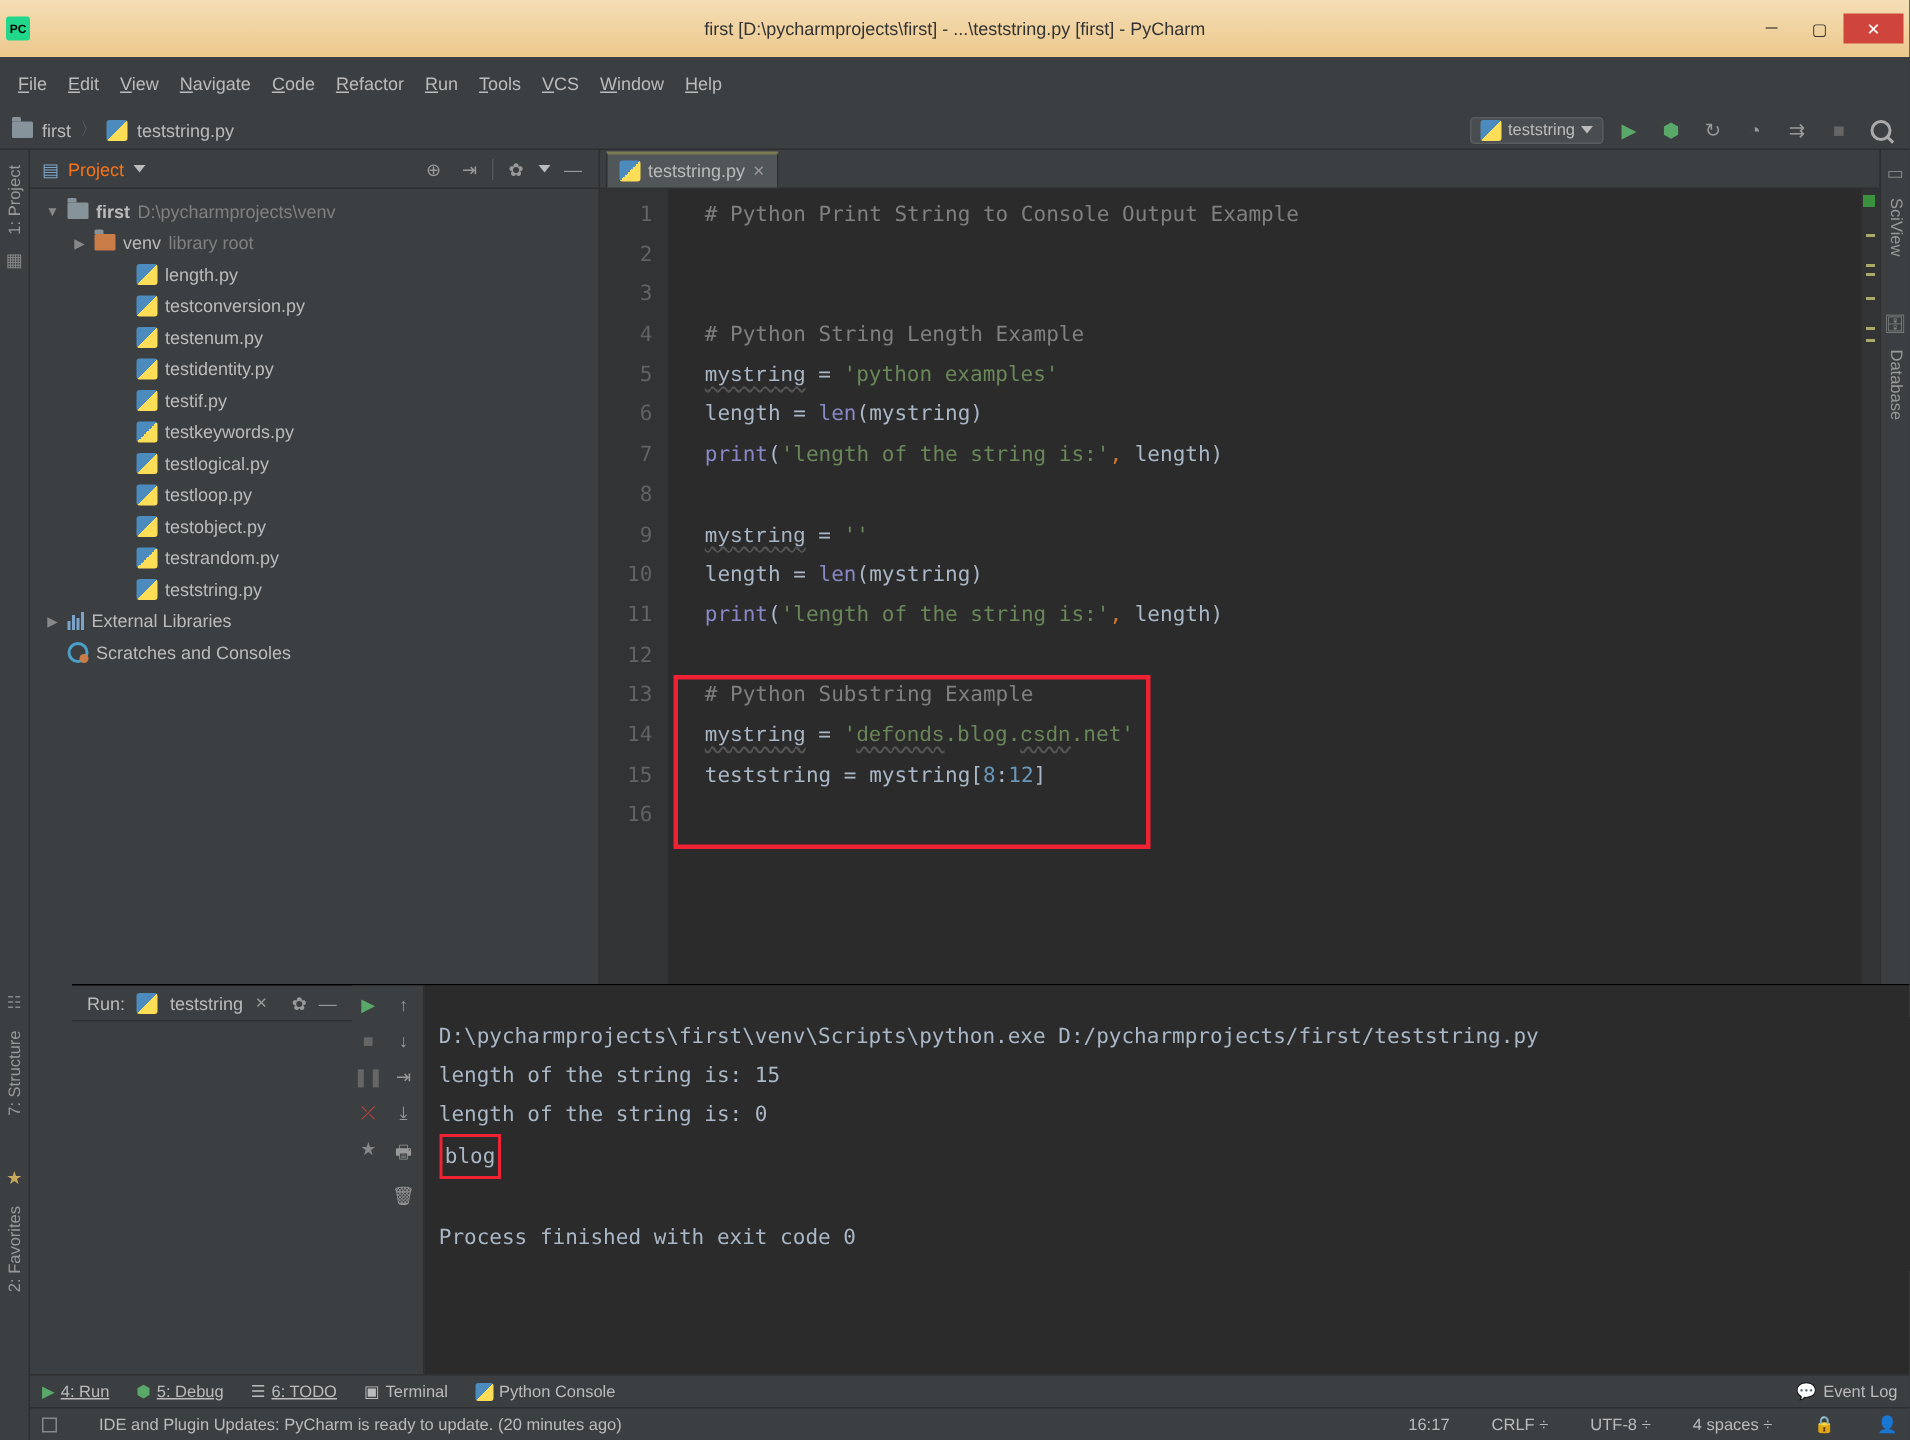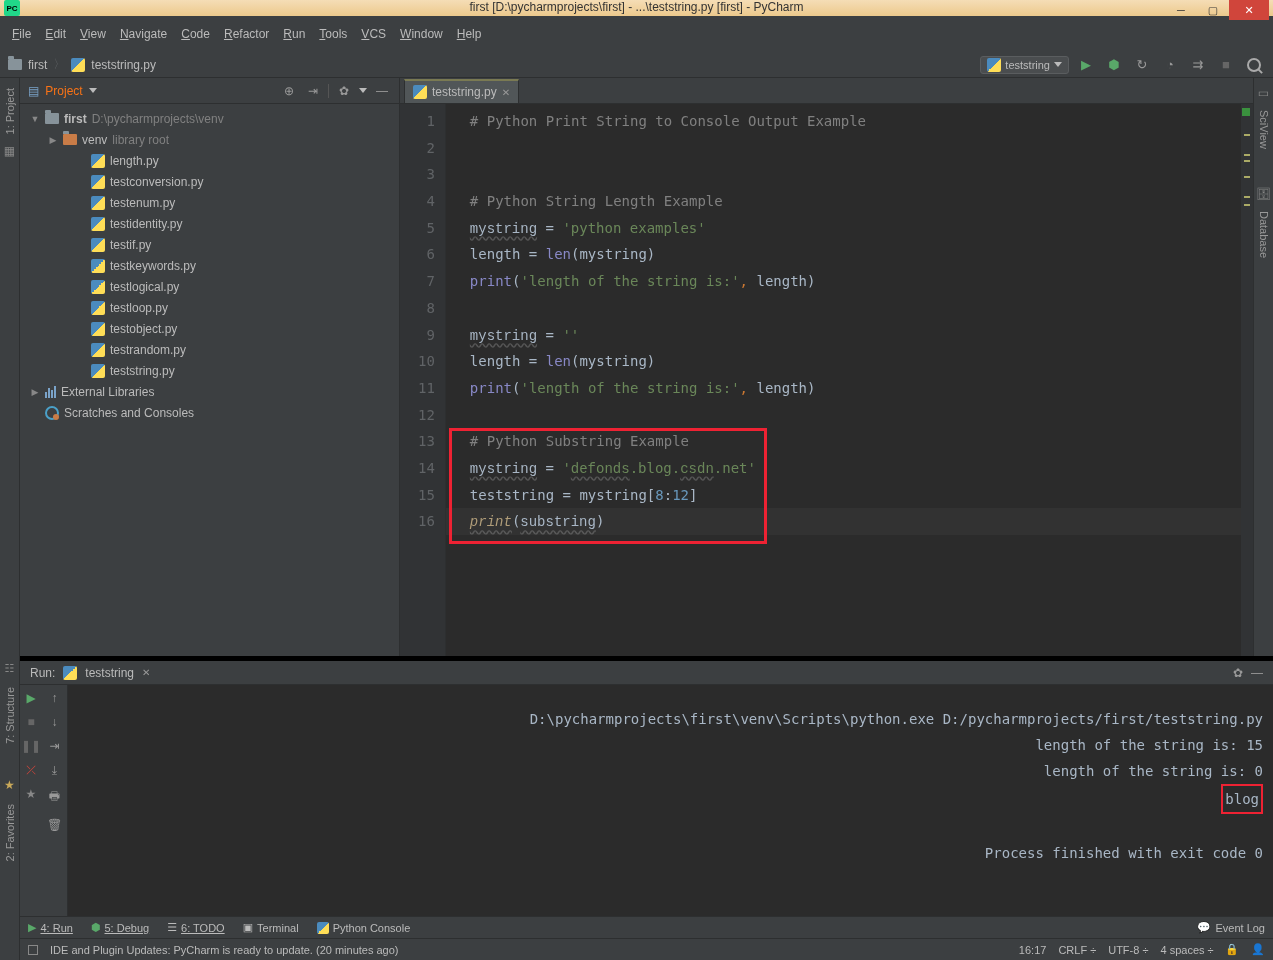--- a/index.html
+++ b/index.html
@@ -1,17 +1,17 @@
 <!DOCTYPE html>
 <html><head>
 <meta charset="utf-8">
 <style>
 * { margin: 0; padding: 0; box-sizing: border-box; }
 body { font-family: "Segoe UI", Arial, sans-serif; font-size: 12px; background: #3c3f41; color: #bbbbbb; width: 1273px; height: 960px; overflow: hidden; display: flex; flex-direction: column; }
-.title-bar { height: 16px; background: linear-gradient(#f5ddb6,#ecc98c); display: flex; padding: 0 4px; color: #3a3a3a; font-size: 12px; position: relative; }
+.title-bar { height: 38px; background: linear-gradient(#f5ddb6,#ecc98c); display: flex; align-items: center; padding: 0 4px; color: #3a3a3a; font-size: 12px; position: relative; }
 .title-bar .pc-icon { width: 16px; height: 16px; background: #21d789; border-radius: 2px; display: flex; align-items: center; justify-content: center; font-size: 8px; font-weight: bold; color: #000; margin-right: 6px; }
 .title-bar .title-text { position: absolute; left: 50%; transform: translateX(-50%); color: #333; }
 .title-bar .win-controls { margin-left: auto; display: flex; }
 .win-btn { width: 32px; height: 20px; display: flex; align-items: center; justify-content: center; font-size: 11px; color: #333; }
 .win-btn.close { background: #d0453b; color: #fff; width: 40px; }
 .menu-bar { height: 22px; background: #3c3f41; display: flex; align-items: center; padding: 18px 6px; gap: 2px; font-size: 12px; }
 .menu-bar .mi { padding: 2px 6px; cursor: pointer; }
 .menu-bar .mi u { text-decoration: underline; }
 .nav-row { height: 26px; background: #3c3f41; border-bottom: 1px solid #2d2f30; display: flex; align-items: center; padding: 0 8px; gap: 6px; }
 .folder-icon { width: 14px; height: 11px; background: #87939a; border-radius: 1px; position: relative; }
@@ -62,39 +62,39 @@
 .c-key { color: #cc7832; }
 .c-fn { color: #8888c6; }
 .c-fni { color: #b09d79; font-style: italic; }
 .c-id { color: #a9b7c6; }
 .c-und { text-decoration: underline wavy rgba(120,120,120,.55); text-underline-offset: 3px; font-family: Liberation Mono, monospace; }
 .c-num { color: #6897bb; }
 .highlight-box { position: absolute; border: 3px solid #e23; pointer-events: none; }
 .editor-right-gutter { width: 12px; background: #313335; position: relative; }
 .editor-right-gutter .sq { position: absolute; right: 3px; top: 4px; width: 8px; height: 8px; background: #3a913e; }
 .editor-right-gutter .tick { position: absolute; right: 3px; width: 6px; height: 2px; background: #aaaa66; }
-.run-panel { height: 260px; border-top: 5px solid #000000; display: flex; flex-direction: column; }
+.run-panel { height: 260px; border-top: 1px solid #000000; display: flex; flex-direction: row; margin-left: 28px; }
 .run-tabheader { height: 24px; display: flex; align-items: center; padding: 0 10px; gap: 8px; font-size: 12px; border-bottom: 1px solid #2d2f30; }
 .run-tabheader .xx { color: #999; font-size: 10px; }
 .run-tabheader .rsp { flex: 1; }
 .run-body { flex: 1; display: flex; }
 .run-left-rail { width: 22px; background: #3c3f41; display: flex; flex-direction: column; align-items: center; padding: 6px 0; gap: 10px; }
 .run-left-rail span { font-size: 12px; color: #888; }
 .run-left-rail .grn { color: #59a869; }
 .run-tool-col { width: 26px; background: #3c3f41; border-right: 1px solid #2d2f30; display: flex; flex-direction: column; align-items: center; padding: 6px 0; gap: 10px; }
 .run-tool-col span { font-size: 12px; color: #999; }
-.run-console { flex: 1; background: #2b2b2b; padding: 21px 10px; font-family: Consolas, monospace; font-size: 14px; line-height: 26px; color: #a9b7c6; white-space: pre; position: relative; text-align: right; }
+.run-console { flex: 1; background: #2b2b2b; padding: 21px 10px; font-family: Consolas, monospace; font-size: 14px; line-height: 26px; color: #a9b7c6; white-space: pre; position: relative; }
 .run-red-box { border: 2px solid #e23; display: inline-block; padding: 0 2px; }
 .bottom-rail { display: flex; }
 .bottom-rail .left-fav { width: 20px; background: #3c3f41; border-right: 1px solid #2d2f30; display: flex; flex-direction: column; align-items: center; padding: 6px 0; gap: 12px; }
 .bottom-rail .left-fav .vlabel { writing-mode: vertical-rl; transform: rotate(180deg); font-size: 11px; color: #999; }
 .bottom-bar { height: 22px; background: #3c3f41; border-top: 1px solid #2d2f30; display: flex; align-items: center; padding: 0 8px; gap: 18px; font-size: 11px; }
 .bottom-bar .bi { display: flex; align-items: center; gap: 4px; color: #bbb; }
 .bottom-bar .sp { flex: 1; }
-.status-bar { height: 22px; background: #3c3f41; border-top: 1px solid #2d2f30; display: flex; align-items: center; padding: 0 8px; font-size: 11px; gap: 12px; }
+.status-bar { height: 22px; background: #3c3f41; border-top: 1px solid #2d2f30; display: flex; align-items: center; padding: 0 8px; font-size: 11px; gap: 28px; }
 .status-bar .sp { flex: 1; }
 .tiny-sq { width:10px; height:10px; border:1px solid #888; }
 .search-ico { width:14px; height:14px; border:2px solid #aaa; border-radius:50%; position:relative; }
 .search-ico::after { content:''; position:absolute; width:6px; height:2px; background:#aaa; bottom:-2px; right:-4px; transform:rotate(45deg); }
 </style>
 </head>
 <body>
 
 <div class="title-bar">
   <div class="pc-icon">PC</div>
@@ -286,21 +286,20 @@
           <div class="line"><span class="c-id">length = </span><span class="c-fn">len</span><span class="c-id">(mystring)</span></div>
           <div class="line"><span class="c-fn">print</span><span class="c-id">(</span><span class="c-str">'length of the string is:'</span><span class="c-key">, </span><span class="c-id">length)</span></div>
           <div class="line"></div>
           <div class="line"><span class="c-id c-und">mystring</span><span class="c-id"> = </span><span class="c-str">''</span></div>
           <div class="line"><span class="c-id">length = </span><span class="c-fn">len</span><span class="c-id">(mystring)</span></div>
           <div class="line"><span class="c-fn">print</span><span class="c-id">(</span><span class="c-str">'length of the string is:'</span><span class="c-key">, </span><span class="c-id">length)</span></div>
           <div class="line"></div>
           <div class="line"><span class="c-com"># Python Substring Example</span></div>
           <div class="line"><span class="c-id c-und">mystring</span><span class="c-id"> = </span><span class="c-str">'</span><span class="c-str c-und">defonds</span><span class="c-str">.blog.</span><span class="c-str c-und">csdn</span><span class="c-str">.net'</span></div>
           <div class="line"><span class="c-id">teststring = mystring[</span><span class="c-num">8</span><span class="c-id">:</span><span class="c-num">12</span><span class="c-id">]</span></div>
-          <div class="line current"><span class="c-fni c-und">print</span><span class="c-id">(</span><span class="c-id c-und">substring</span><span class="c-id">)</span></div>
         </div>
       <div class="editor-right-gutter">
         <div class="sq"></div>
         <div class="tick" style="top:30px"></div>
         <div class="tick" style="top:50px"></div>
         <div class="tick" style="top:56px"></div>
         <div class="tick" style="top:72px"></div>
         <div class="tick" style="top:92px"></div>
         <div class="tick" style="top:100px"></div>
       </div>

